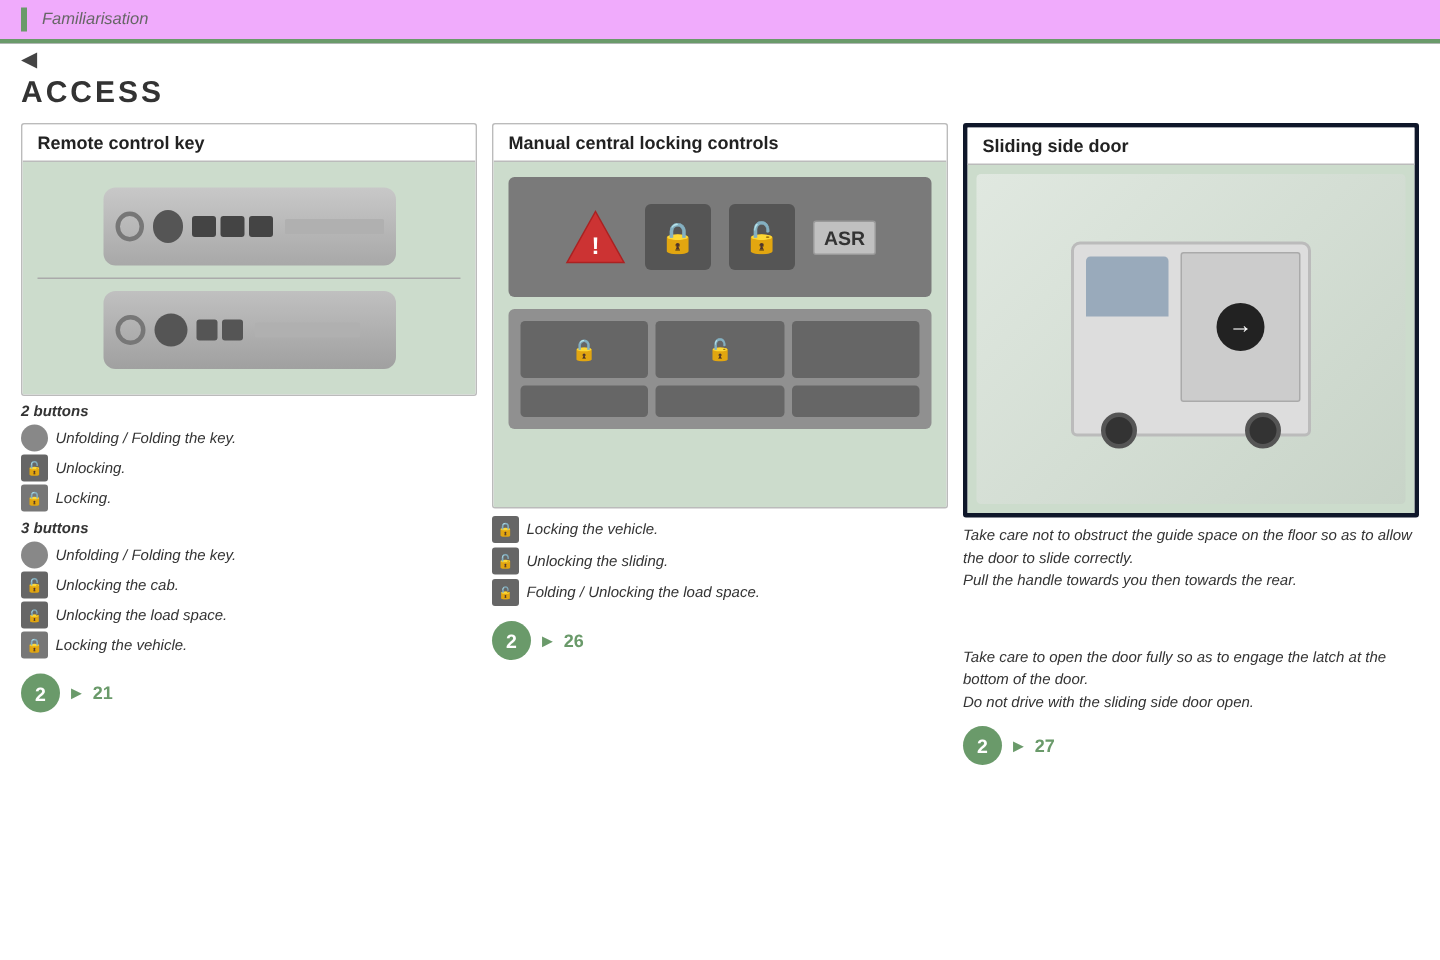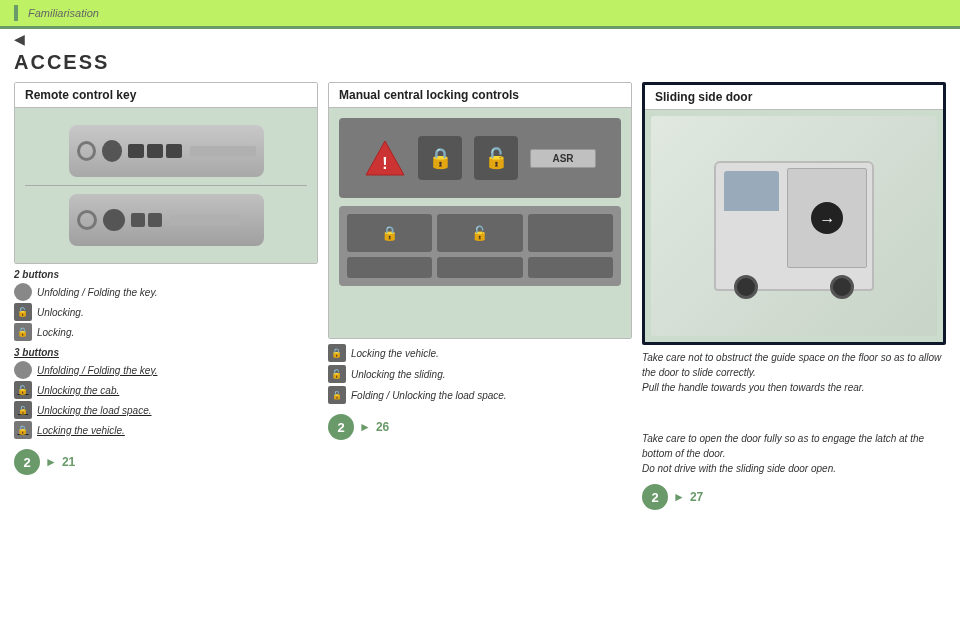--- a/index.html
+++ b/index.html
@@ -10,21 +10,21 @@
       height: 640px;
       overflow: hidden;
       font-size: 11px;
       color: #222;
     }
   </style>
 </head>
 <body>
 
 <div>
-  <div style="background:#bef264; border-bottom: 3px solid #6a9a6a; padding: 5px 14px; display:flex; align-items:center;">
+  <div style="background:#f0abfc; border-bottom: 3px solid #6a9a6a; padding: 5px 14px; display:flex; align-items:center;">
     <span style="width:4px; height:16px; background:#6a9a6a; display:inline-block; margin-right:10px;"></span>
     <span style="color:#666; font-size:11px; font-style:italic;">Familiarisation</span>
   </div>
 </div>
 
 <div style="padding: 2px 14px;">
   <span style="font-size:14px; color:#444;">◀</span>
 </div>
 
 <div style="padding: 2px 14px;">
@@ -70,21 +70,21 @@
         <div style="display:flex; align-items:center; gap:5px; margin-bottom:2px;">
           <div style="width:18px; height:18px; background:#666; border-radius:2px; flex-shrink:0; display:flex; align-items:center; justify-content:center; color:#fff; font-size:9px;">🔓</div>
           <span style="font-size:10px; color:#333; font-style:italic;">Unlocking.</span>
         </div>
         <div style="display:flex; align-items:center; gap:5px; margin-bottom:2px;">
           <div style="width:18px; height:18px; background:#777; border-radius:2px; flex-shrink:0; display:flex; align-items:center; justify-content:center; color:#fff; font-size:9px;">🔒</div>
           <span style="font-size:10px; color:#333; font-style:italic;">Locking.</span>
         </div>
       </div>
 
-      <div style="margin-top:6px;text-decoration:underline;">
+      <div style="margin-top:6px;">
         <div style="font-weight:bold; font-size:10px; color:#333; margin-bottom:3px; font-style:italic;">3 buttons</div>
         <div style="display:flex; align-items:center; gap:5px; margin-bottom:2px;">
           <div style="width:18px; height:18px; background:#888; border-radius:50%; flex-shrink:0;"></div>
           <span style="font-size:10px; color:#333; font-style:italic;">Unfolding / Folding the key.</span>
         </div>
         <div style="display:flex; align-items:center; gap:5px; margin-bottom:2px;">
           <div style="width:18px; height:18px; background:#666; border-radius:2px; flex-shrink:0; display:flex; align-items:center; justify-content:center; color:#fff; font-size:9px;">🔓</div>
           <span style="font-size:10px; color:#333; font-style:italic;">Unlocking the cab.</span>
         </div>
         <div style="display:flex; align-items:center; gap:5px; margin-bottom:2px;">
@@ -115,21 +115,21 @@
               <svg width="42" height="42" viewBox="0 0 42 42">
                 <polygon points="21,4 40,38 2,38" fill="#cc3333" stroke="#aa2222" stroke-width="1"></polygon>
                 <text x="21" y="32" text-anchor="middle" font-size="16" fill="#fff" font-weight="bold">!</text>
               </svg>
             </div>
 
             <div style="width:44px; height:44px; background:#555; border-radius:4px; display:flex; align-items:center; justify-content:center; color:#ddd; font-size:20px;">🔒</div>
 
             <div style="width:44px; height:44px; background:#555; border-radius:4px; display:flex; align-items:center; justify-content:center; color:#ddd; font-size:20px;">🔓</div>
 
-            <div style="background:#c0c0c0; border:1px solid #999; padding:3px 21px; font-size:10px; font-weight:bold; color:#333; border-radius:2px;">ASR</div>
+            <div style="background:#c0c0c0; border:1px solid #999; padding:3px 6px; font-size:13px; font-weight:bold; color:#333; border-radius:2px;">ASR</div>
           </div>
 
           <div style="background:#909090; border-radius:4px; padding:8px; display:grid; grid-template-columns: repeat(3, 1fr); gap:5px; height:80px;">
             <div style="background:#666; border-radius:3px; display:flex; align-items:center; justify-content:center; color:#ccc; font-size:14px;">🔒</div>
             <div style="background:#666; border-radius:3px; display:flex; align-items:center; justify-content:center; color:#ccc; font-size:14px;">🔓</div>
             <div style="background:#666; border-radius:3px;"></div>
             <div style="background:#666; border-radius:3px;"></div>
             <div style="background:#666; border-radius:3px;"></div>
             <div style="background:#666; border-radius:3px;"></div>
           </div>

